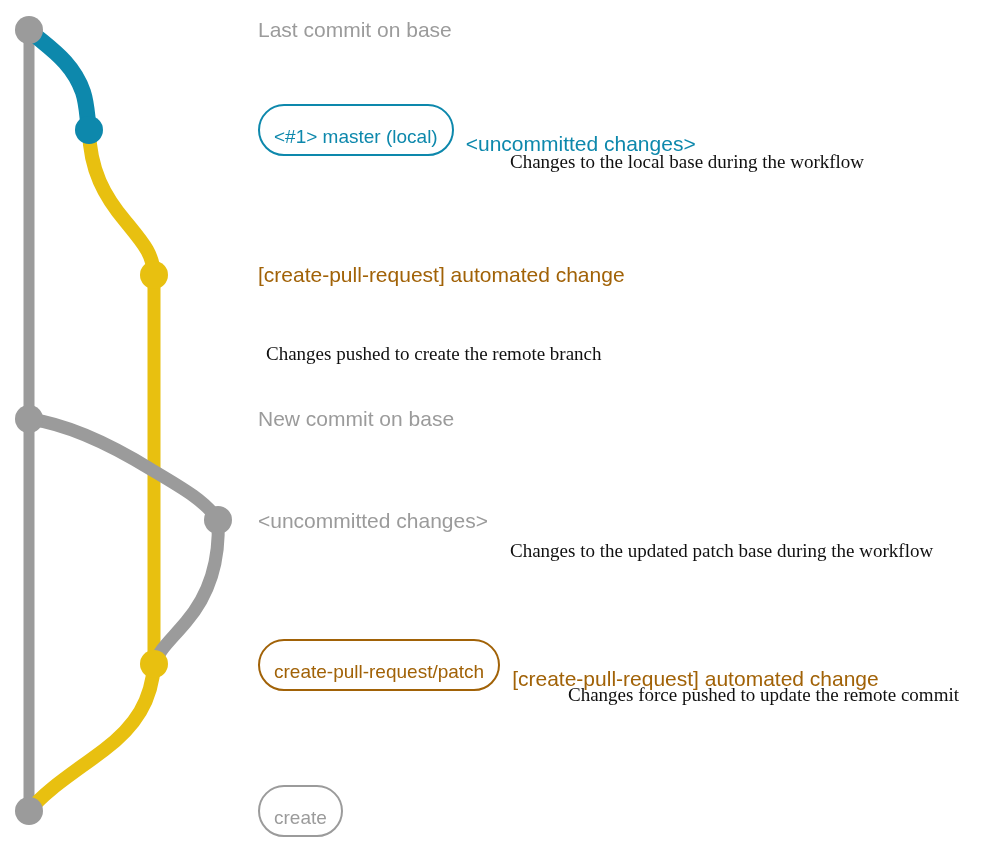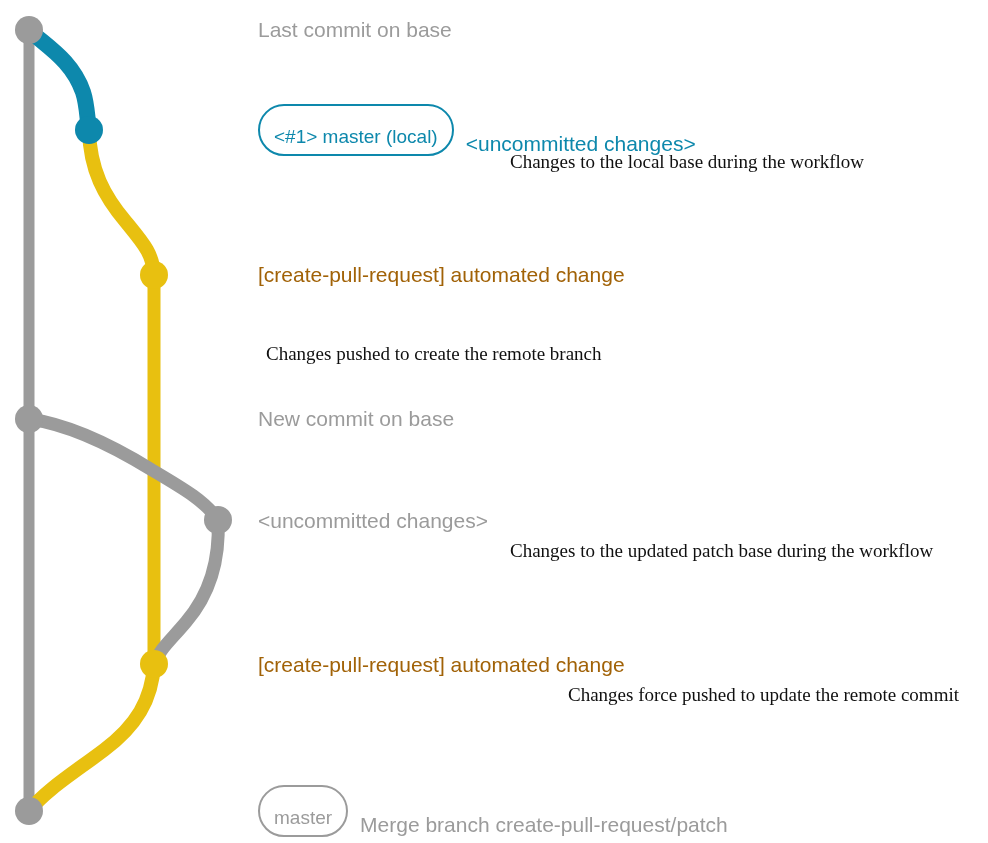--- a/index.html
+++ b/index.html
@@ -111,20 +111,20 @@
 <div class="row" style="left:258px; top:419px; transform:translateY(-50%);">
   <span class="headline c-gray">New commit on base</span>
 </div>
 
 <div class="row" style="left:258px; top:521px; transform:translateY(-50%);">
   <span class="headline c-gray">&lt;uncommitted changes&gt;</span>
 </div>
 <div class="subtext" style="left:510px; top:540px;">Changes to the updated patch base during the workflow</div>
 
 <div class="row" style="left:258px; top:665px; transform:translateY(-50%);">
+  <span class="pill c-yellow">create-pull-request/patch</span>
   <span class="headline c-yellow">[create-pull-request] automated change</span>
 </div>
 <div class="subtext" style="left:568px; top:684px;">Changes force pushed to update the remote commit</div>
 
 <div class="row" style="left:258px; top:811px; transform:translateY(-50%);">
-  <span class="pill c-gray">master</span>
-  <span class="headline c-gray">Merge branch create-pull-request/patch</span>
+  <span class="pill c-gray">create</span>
 </div>
 
 </body></html>

